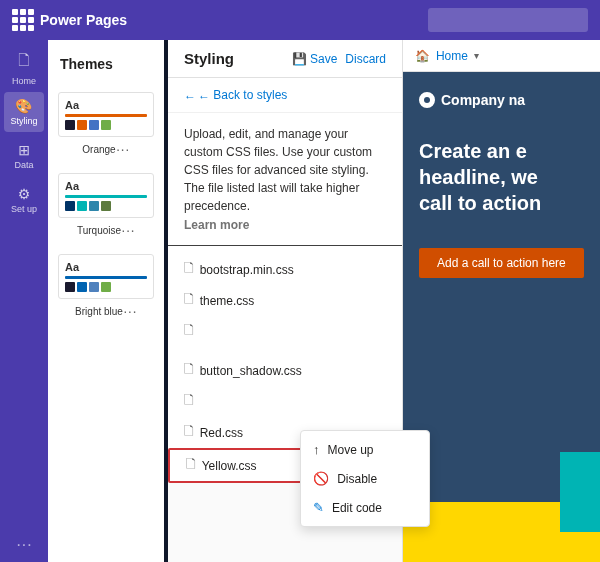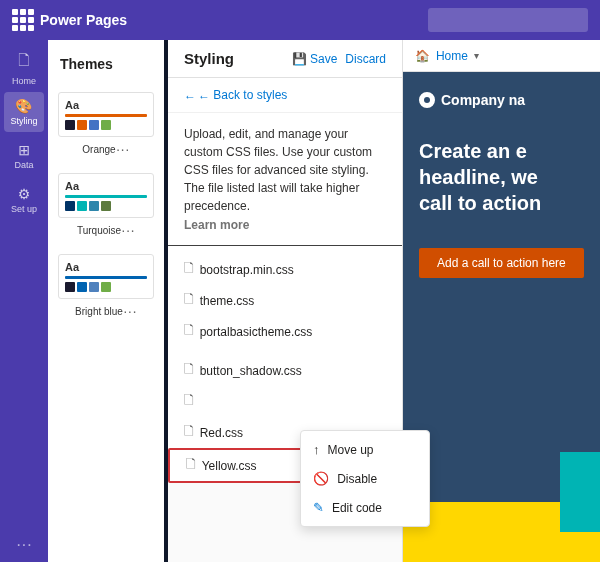--- a/index.html
+++ b/index.html
@@ -442,21 +442,20 @@
       <div class="css-file-item">
         <span class="file-icon">🗋</span>
         <span>bootstrap.min.css</span>
       </div>
       <div class="css-file-item">
         <span class="file-icon">🗋</span>
         <span>theme.css</span>
       </div>
       <div class="css-file-item">
         <span class="file-icon">🗋</span>
-        <span>portalbasictheme.css</span>
       </div>
     </div>
 
 
     <div class="custom-files">
       <div class="custom-file-item">
         <span class="file-icon">🗋</span>
         <span class="file-name">button_shadow.css</span>
       </div>
       <div class="custom-file-item">

